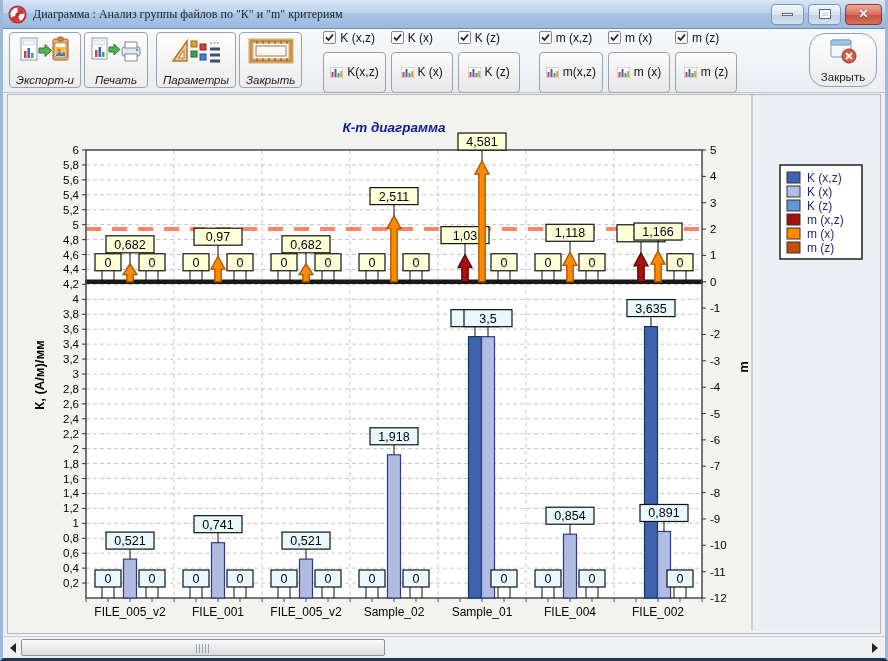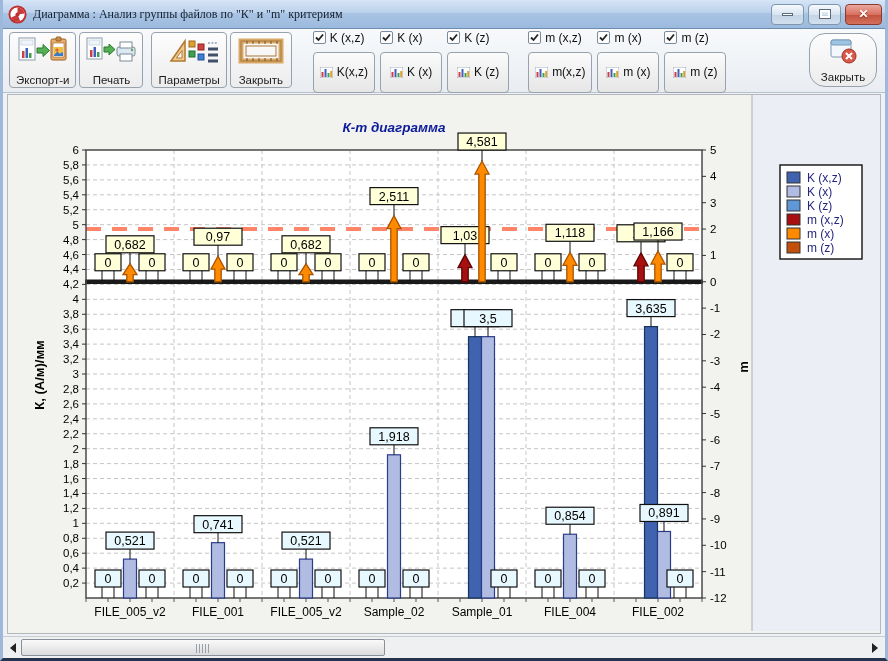--- a/index.html
+++ b/index.html
@@ -15,21 +15,21 @@
   .winbtn{width:33px;height:21px;border-radius:4px;margin-left:4px;display:flex;align-items:center;justify-content:center;
     background:linear-gradient(#f5f9fd,#d8e4f0 50%,#c3d4e6 51%,#d2e0ee);border:1px solid #7e96ae;color:#3a4a5c;}
   .winbtn.close{background:linear-gradient(#eaa89e,#d9705f 50%,#c3503e 51%,#d4705c);border:1px solid #8d3a2c;color:#fff;width:37px;}
   .glyph-min{width:11px;height:3px;background:#fff;border:1px solid #5a6a7a;}
   .glyph-max{width:10px;height:8px;border:2px solid #fff;outline:1px solid #5a6a7a;background:transparent;}
   .glyph-x{font-size:12px;font-weight:bold;text-shadow:0 1px 1px #7a2a1a;}
   
   .toolbar{height:64px;display:flex;align-items:center;padding:3px 6px 4px 6px;
     background:linear-gradient(#f7f9fb,#e9edf2);border-bottom:1px solid #b8c2cc;}
   .bigbtn{height:56px;margin-right:3px;padding:2px 6px 1px 6px;display:flex;flex-direction:column;align-items:center;justify-content:space-between;
-    background:linear-gradient(#fdfdfd,#ececec);border:1px solid #98a2ac;border-radius:4px;}
+    background:linear-gradient(#fdfdfd,#ececec);border:1px solid #98a2ac;border-radius:4px;font-style:italic;}
   .bigbtn .cap{font-size:11.5px;color:#1c1c1c;white-space:nowrap;}
   .col{display:flex;flex-direction:column;margin-right:5px;}
   .col.mgap{margin-left:14px;}
   .cbrow{display:flex;align-items:center;height:20px;margin-bottom:4px;}
   .cbbox{width:13px;height:13px;background:#fdfdfd;border:1px solid #7a8a9a;border-radius:2px;margin-right:4px;
     display:flex;align-items:center;justify-content:center;}
   .cblabel{font-size:12px;color:#111;white-space:nowrap;}
   .smallbtn{height:41px;min-width:62px;display:flex;align-items:center;justify-content:center;padding:0 6px;
     background:linear-gradient(#fbfbfb,#e6e6e6);border:1px solid #98a2ac;border-radius:4px;font-size:12px;color:#111;white-space:nowrap;}
   .smallbtn svg{margin-right:4px;}
@@ -104,21 +104,21 @@
           <rect x="11" y="17" width="2.5" height="5" fill="#40a050"></rect>
         <path d="M18 12 h5 v-3 l6 5.5 -6 5.5 v-3 h-5 z" fill="#55b055" stroke="#2a7a2a"></path>
         <rect x="31" y="12" width="18" height="9" rx="2" fill="#dce8f2" stroke="#7a8a9a"></rect>
         <rect x="34" y="7" width="12" height="6" fill="#fff" stroke="#7a8a9a"></rect>
         <rect x="34" y="19" width="12" height="7" fill="#fff" stroke="#7a8a9a"></rect>
         <circle cx="46" cy="15" r="1.2" fill="#60a060"></circle>
       </svg>
       <span class="cap">Печать</span>
     </div>
 
-    <div class="bigbtn" style="margin-left:5px;align-items:flex-end;">
+    <div class="bigbtn" style="margin-left:5px;">
       <svg width="52" height="34" viewBox="0 0 52 34">
         <path d="M3 26 L17 6 L17 26 Z" fill="#f0c890" stroke="#b07830" stroke-width="1.5"></path>
         <path d="M8.5 23 L14 15.5 L14 23 Z" fill="#fff" stroke="#b07830"></path>
         <rect x="21" y="6" width="6" height="6" fill="#e0a030" stroke="#a06820"></rect>
         <rect x="30" y="9" width="6" height="6" fill="#d04040" stroke="#902020"></rect>
         <rect x="21" y="16" width="6" height="6" fill="#40a050" stroke="#207030"></rect>
         <rect x="30" y="19" width="6" height="6" fill="#4080d0" stroke="#2050a0"></rect>
         <line x1="40" y1="8" x2="50" y2="8" stroke="#a8b8c8" stroke-dasharray="2 1.4" stroke-width="2"></line>
         <line x1="40" y1="14" x2="50" y2="14" stroke="#40506a" stroke-width="3"></line>
         <line x1="40" y1="20" x2="50" y2="20" stroke="#40506a" stroke-width="3"></line>

